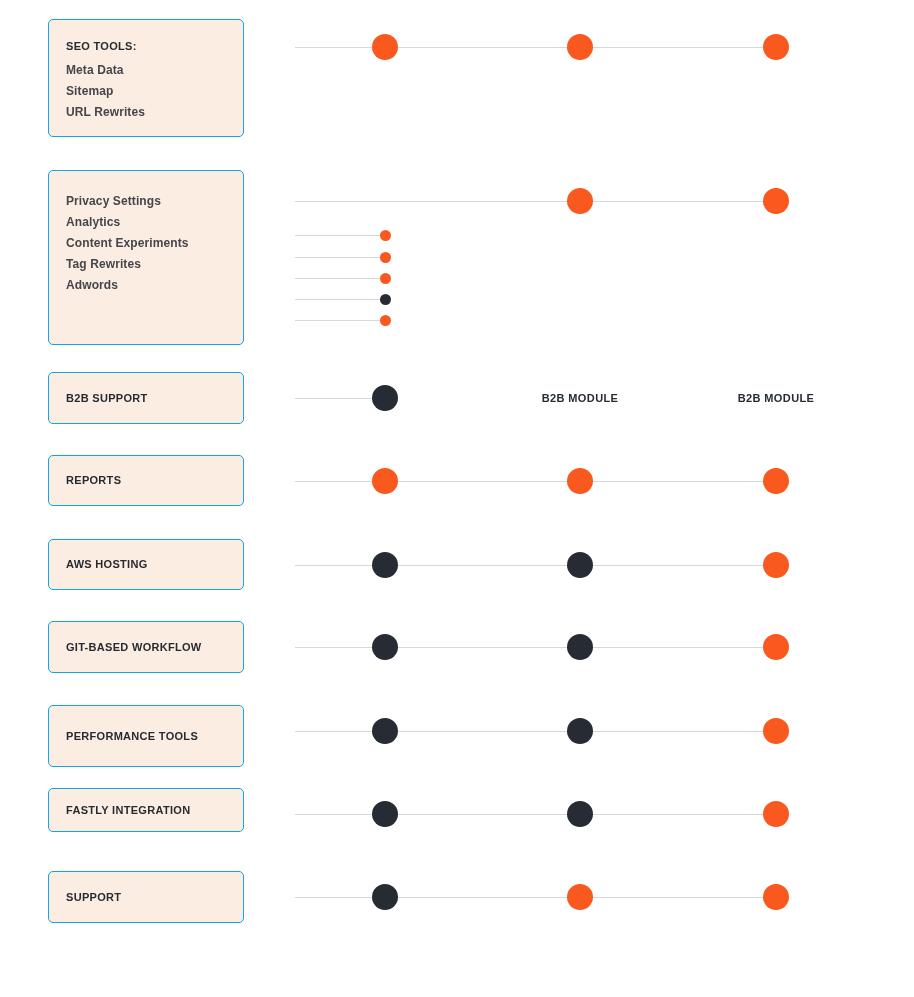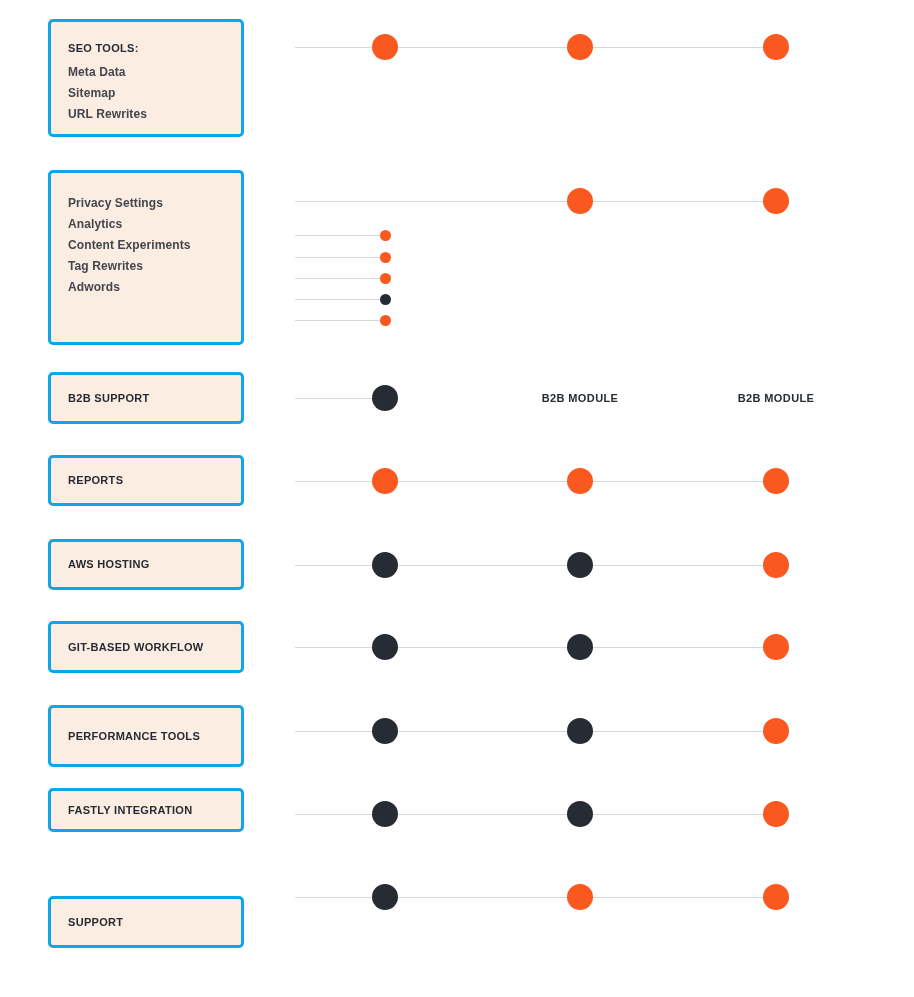--- a/index.html
+++ b/index.html
@@ -9,21 +9,21 @@
     background:#ffffff;
     font-family:"Liberation Sans","DejaVu Sans",sans-serif;
     overflow:hidden;
   }
   
   .card{
     position:absolute;
     left:48px;width:196px;
     box-sizing:border-box;
     background:#fcede2;
-    border:3px solid #0ea5e9;
+    border:1px solid #0ea5e9;
     border-radius:5px;
     padding:0 17px;
   }
   .card.single{display:flex;align-items:center;}
   .card-label{
     font-size:11px;font-weight:bold;
     color:#262b33;letter-spacing:.3px;
     line-height:13px;
   }
   .card.multi{padding-top:20px;}
@@ -89,21 +89,21 @@
   </div>
 
   <div class="card single" style="top:705px;height:62px;">
     <div class="card-label">PERFORMANCE TOOLS</div>
   </div>
 
   <div class="card single" style="top:788px;height:44px;">
     <div class="card-label">FASTLY INTEGRATION</div>
   </div>
 
-  <div class="card single" style="top:871px;height:52px;margin-top:25px;">
+  <div class="card single" style="top:871px;height:52px;">
     <div class="card-label">SUPPORT</div>
   </div>
 
   <div id="matrix">
       <div class="row-line" style="left: 295px; width: 481px; top: 47px;"></div>
       <div class="dot big" style="left: 372px; top: 34px; background: rgb(249, 88, 31);"></div>
       <div class="dot big" style="left: 567px; top: 34px; background: rgb(249, 88, 31);"></div>
       <div class="dot big" style="left: 763px; top: 34px; background: rgb(249, 88, 31);"></div>
       <div class="row-line" style="left: 295px; width: 481px; top: 201px;"></div>
       <div class="dot big" style="left: 567px; top: 188px; background: rgb(249, 88, 31);"></div>

